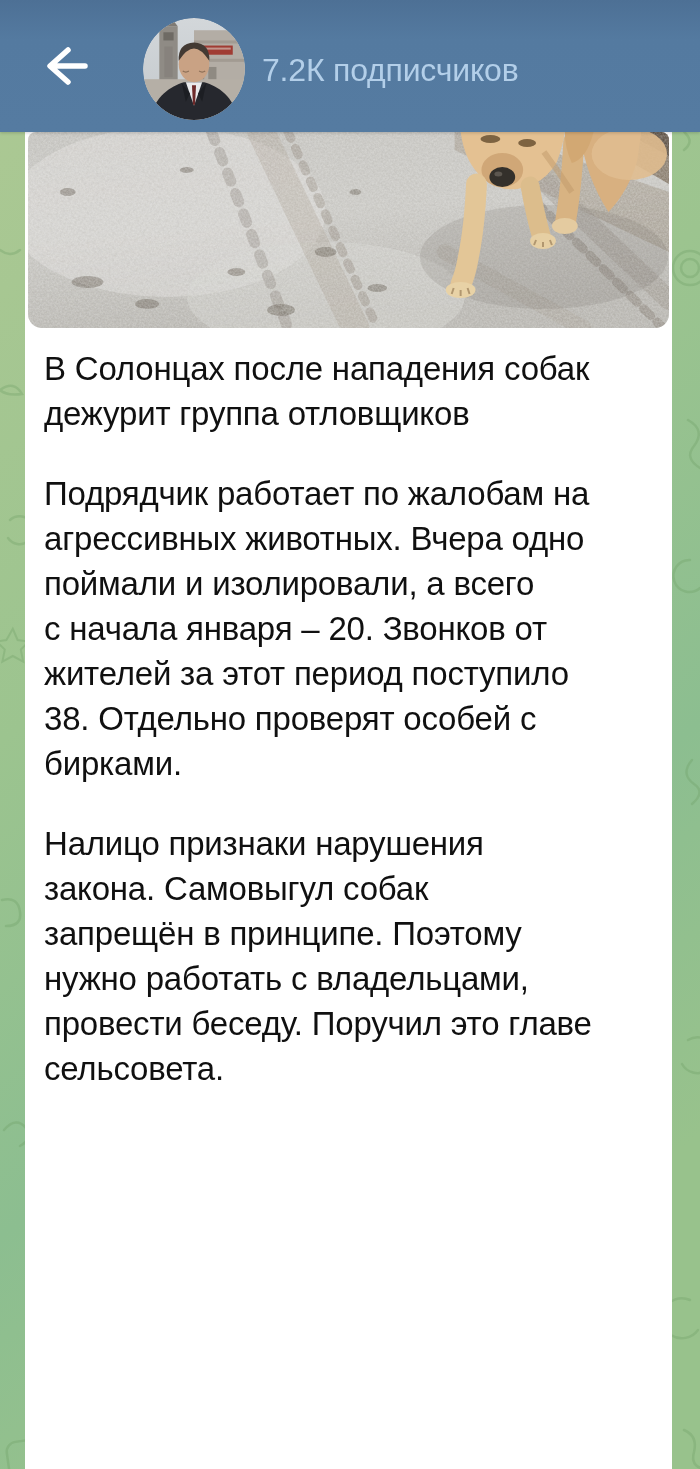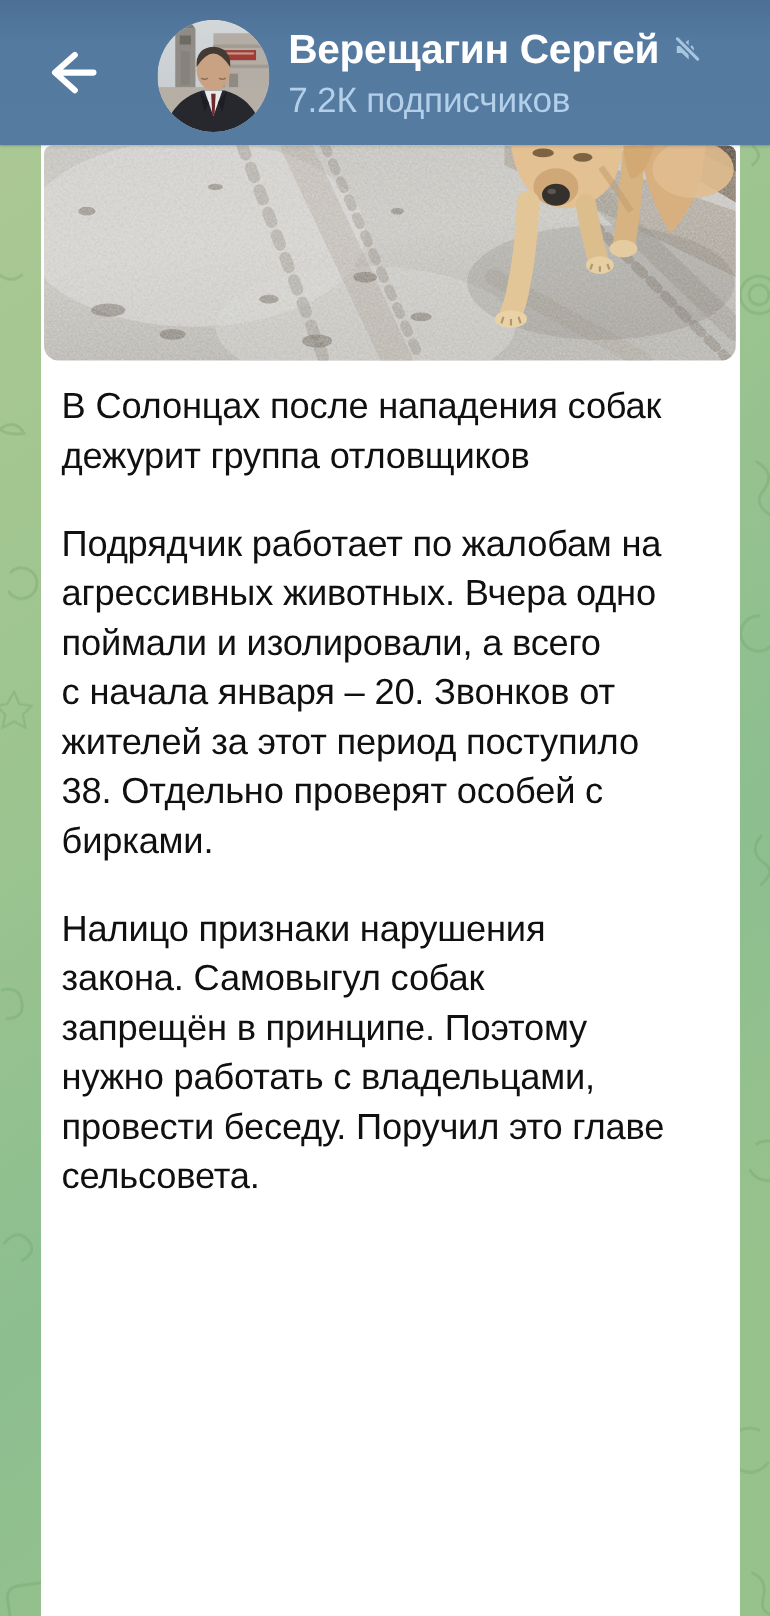--- a/index.html
+++ b/index.html
@@ -5,21 +5,21 @@
   html,body{margin:0;padding:0;background:#9cc48f;}
   .screen{
     position:relative;width:700px;height:1469px;overflow:hidden;
     font-family:"Liberation Sans","DejaVu Sans",sans-serif;
     background:linear-gradient(165deg,#adc994 0%,#9cc48f 45%,#8cbe90 75%,#97c28c 100%);
   }
   .wallpaper{position:absolute;left:0;top:0;width:700px;height:1469px;display:block;}
   
   .bubble{
     position:absolute;left:25px;right:28px;top:132px;bottom:0;
-    background:#ffffff;z-index:1;margin-left:12px;
+    background:#ffffff;z-index:1;
   }
   .photo{
     margin:0 3px;height:196px;overflow:hidden;
     border-radius:8px 8px 14px 14px;
   }
   .photo svg{display:block;width:100%;height:100%;}
   .message-text{
     padding:18px 19px 0 19px;
     color:#101010;font-size:33px;line-height:45px;letter-spacing:-0.2px;
   }
@@ -231,26 +231,17 @@
           <path d="M38,64 L46,74 L42,82 Z" fill="#1c1e23"></path>
           <path d="M62,64 L54,74 L58,82 Z" fill="#1c1e23"></path>
           <ellipse cx="50" cy="45" rx="15" ry="18" fill="#c9a284"></ellipse>
           <path d="M35,42 Q34,25 50,24 Q66,25 65,42 Q57,30 50,30 Q43,30 35,42 Z" fill="#433a33"></path>
           <path d="M39,52 q3,2 6,0 M55,52 q3,2 6,0" stroke="#8c6f57" stroke-width="1.2" fill="none"></path>
         </g>
       </svg>
     </div>
 
     <div class="hinfo">
-      <div class="trow">
-        <span class="title">Верещагин Сергей</span>
-        <svg class="mute" width="26" height="26" viewBox="0 0 24 24">
-          <path d="M3 9 h4.2 L13 3.6 v16.8 L7.2 15 H3 Z" fill="#a9c6df"></path>
-          <path d="M15.5 9.5 q2 2.5 0 5" stroke="#a9c6df" stroke-width="1.8" fill="none" stroke-linecap="round"></path>
-          <line x1="3" y1="2.5" x2="21" y2="20.5" stroke="#557ba1" stroke-width="5.5"></line>
-          <line x1="3.5" y1="3" x2="20.5" y2="20" stroke="#a9c6df" stroke-width="2.6" stroke-linecap="round"></line>
-        </svg>
-      </div>
       <div class="subtitle">7.2К подписчиков</div>
     </div>
   </header>
 
 </div>
 
 </body></html>

